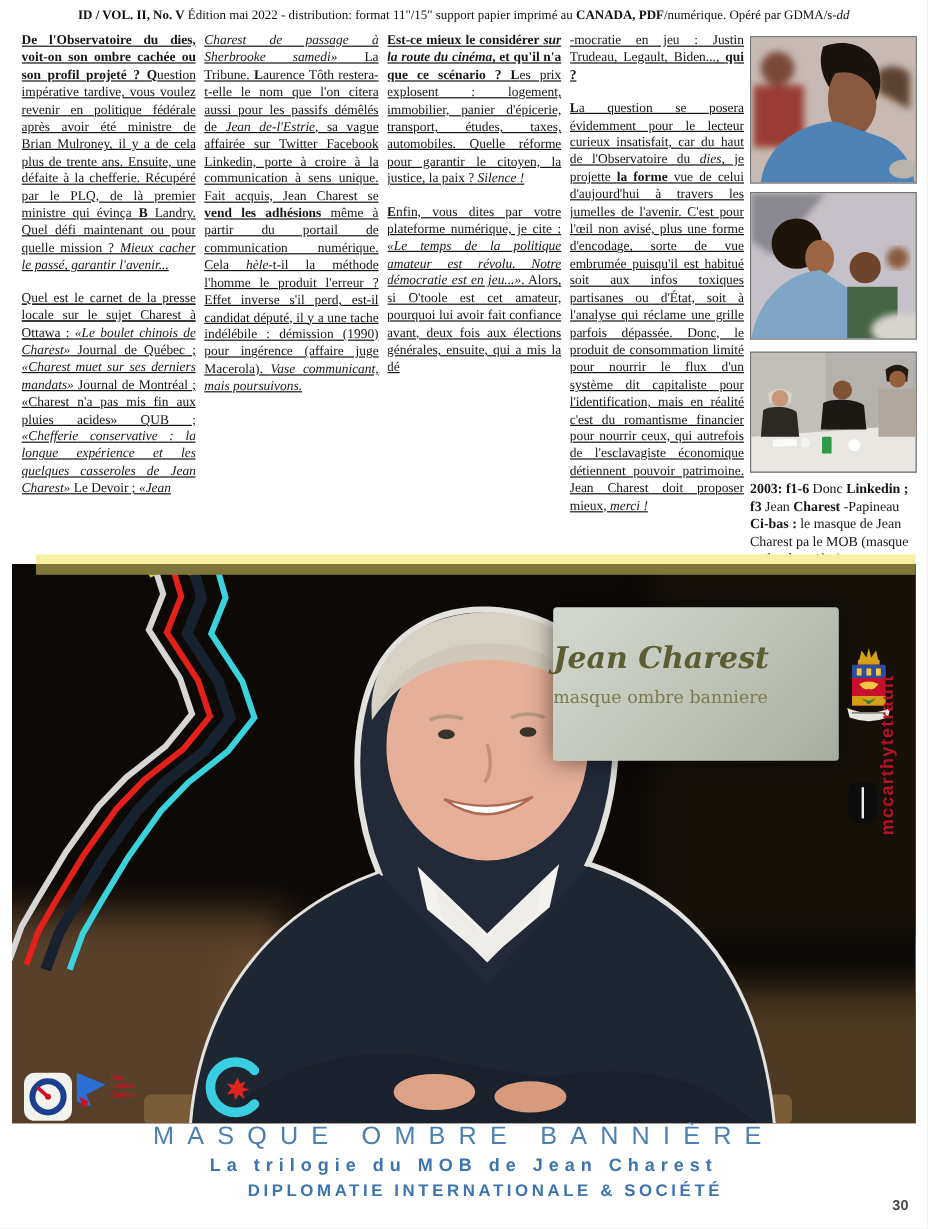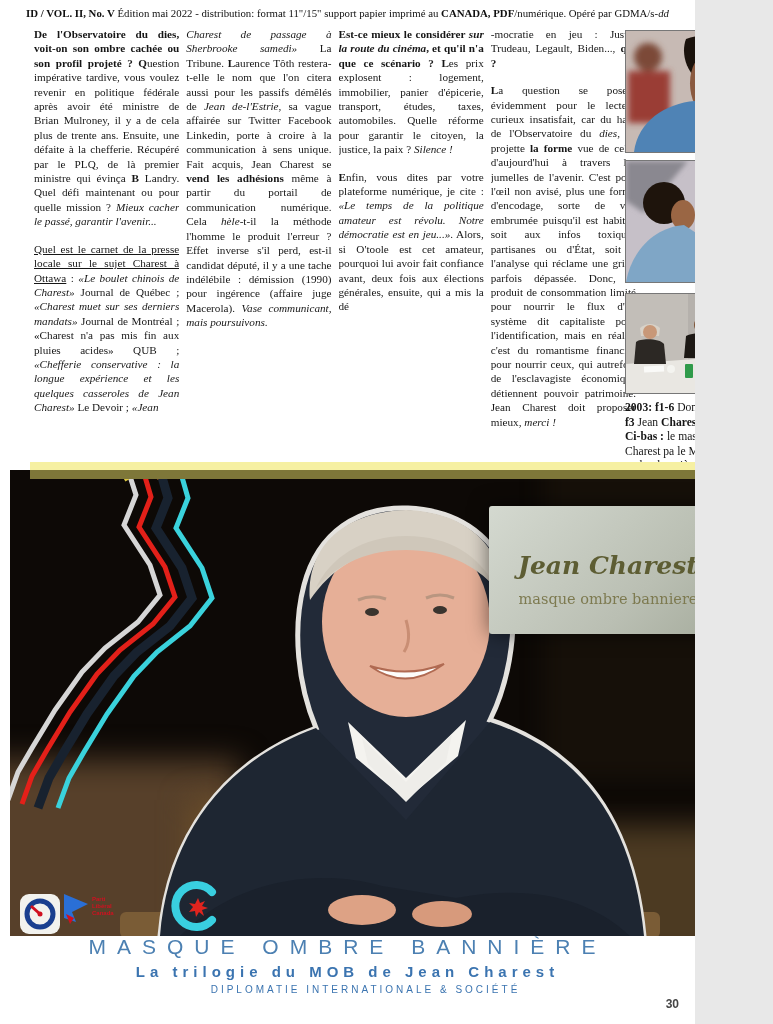--- a/index.html
+++ b/index.html
@@ -1,22 +1,22 @@
 <!DOCTYPE html>
 <html><head>
 <meta charset="utf-8">
 <style>
   html,body{margin:0;padding:0;background:#e8e8e8;}
-  .page{position:relative;width:695px;height:1024px;background:#ffffff;overflow:hidden;
+  .page{position:relative;width:773px;height:1024px;background:#ffffff;overflow:hidden;
         font-family:"Liberation Serif",serif;color:#161616;}
   
   .header{position:absolute;top:7px;left:0;width:100%;text-align:center;
           font-size:10.8px;color:#101010;white-space:nowrap;}
   
-  .columns{position:absolute;left:34px;top:27px;width:602px;height:440px;display:flex;gap:7px;}
+  .columns{position:absolute;left:18px;top:27px;width:602px;height:440px;display:flex;gap:7px;text-decoration:underline;}
   .col{flex:1;font-size:11.2px;line-height:14.4px;text-align:justify;overflow:hidden;}
   .para{margin:0 0 13px 0;}
   .rb{font-weight:bold;}
   .ri{font-style:italic;}
   .rbi{font-weight:bold;font-style:italic;}
   .ru{text-decoration:underline;}
   
   .photo-strip{position:absolute;left:625px;top:30px;width:139px;}
   .photo{width:139px;border:1px solid #777;box-sizing:border-box;margin-bottom:7px;overflow:hidden;background:#bbb;}
   .photo svg{display:block;}
@@ -29,23 +29,23 @@
                 background:linear-gradient(#f6f0a2 0 45%,#7e7739 45% 100%);}
   
   .main-image{position:absolute;left:10px;top:470px;width:753px;height:466px;
               background:#0d0906;overflow:hidden;}
   .bgpatch{position:absolute;filter:blur(15px);}
   .bg-left{left:-40px;top:290px;width:270px;height:210px;background:#57402a;}
   .bg-mid{left:180px;top:330px;width:330px;height:170px;background:#6b4e2a;}
   .bg-right{left:470px;top:355px;width:320px;height:140px;background:#4c3a22;}
   .bg-topright{right:-20px;top:-20px;width:240px;height:330px;background:#161009;filter:blur(10px);}
   .squiggles,.man{position:absolute;left:0;top:0;}
-  .nameplate{position:absolute;left:479px;top:36px;width:238px;height:128px;border-radius:3px;
+  .nameplate{position:absolute;left:451px;top:36px;width:238px;height:128px;border-radius:3px;
              background:linear-gradient(135deg,#d4d9d0,#babfb3 65%,#a6ac9d);
-             box-shadow:0 0 20px rgba(0,0,0,.55);text-align:center;box-sizing:border-box;padding-top:47px;}
+             box-shadow:0 0 20px rgba(0,0,0,.55);text-align:left;box-sizing:border-box;padding-top:30px;}
   .nameplate-title{font-family:"DejaVu Serif",serif;font-style:italic;font-weight:bold;
                    font-size:25px;color:#5d5d33;line-height:26px;}
   .nameplate-sub{font-family:"DejaVu Serif",serif;font-size:14.5px;color:#7d7a50;margin-top:12px;}
   .crest{position:absolute;left:692px;top:70px;}
   .brand-vert{position:absolute;left:723px;top:126px;height:100px;display:flex;flex-direction:row;gap:0;
               writing-mode:vertical-rl;transform:rotate(180deg);
               font-family:"Liberation Sans",sans-serif;font-weight:bold;font-size:15px;
               letter-spacing:1px;color:#b51228;line-height:14px;}
   .book-icon{position:absolute;left:697px;top:182px;width:24px;height:34px;background:#0c0c0c;
              border-radius:7px;}
@@ -54,21 +54,21 @@
   .logo-gauge{left:10px;top:424px;width:40px;height:40px;background:#f2f2ee;border-radius:9px;}
   .logo-liberal{left:52px;top:418px;width:70px;height:40px;}
   .liberal-text{position:absolute;left:30px;top:8px;font-family:"Liberation Sans",sans-serif;
                 font-size:6px;line-height:7px;font-weight:bold;color:#d01020;}
   .logo-conservative{left:158px;top:410px;width:52px;height:52px;}
   
   .banner{position:absolute;left:0;top:935px;width:100%;text-align:center;
           font-family:"Liberation Sans",sans-serif;}
   .banner-l1{font-size:21px;letter-spacing:11px;color:#4c80b2;font-weight:400;}
   .banner-l2{font-size:15px;font-weight:bold;letter-spacing:5px;color:#3b74b0;margin-top:4px;}
-  .banner-l3{font-size:10px;font-weight:normal;letter-spacing:3px;color:#3b74b0;margin-top:4px;padding-left:36px;}
+  .banner-l3{font-size:14px;font-weight:bold;letter-spacing:3px;color:#3b74b0;margin-top:4px;padding-left:36px;}
   .pagenum{position:absolute;right:16px;top:997px;font-family:"Liberation Sans",sans-serif;
            font-weight:bold;font-size:12px;color:#454545;}
 </style>
 </head>
 <body>
 
 <div class="page">
 
   <div class="header"><span class="rb">ID / VOL. II, No. V</span><span> Édition mai 2022 - distribution: format 11"/15" support papier imprimé au </span><span class="rb">CANADA, PDF</span><span>/numérique. Opéré par GDMA/s-</span><span class="ri">dd</span></div>
 

